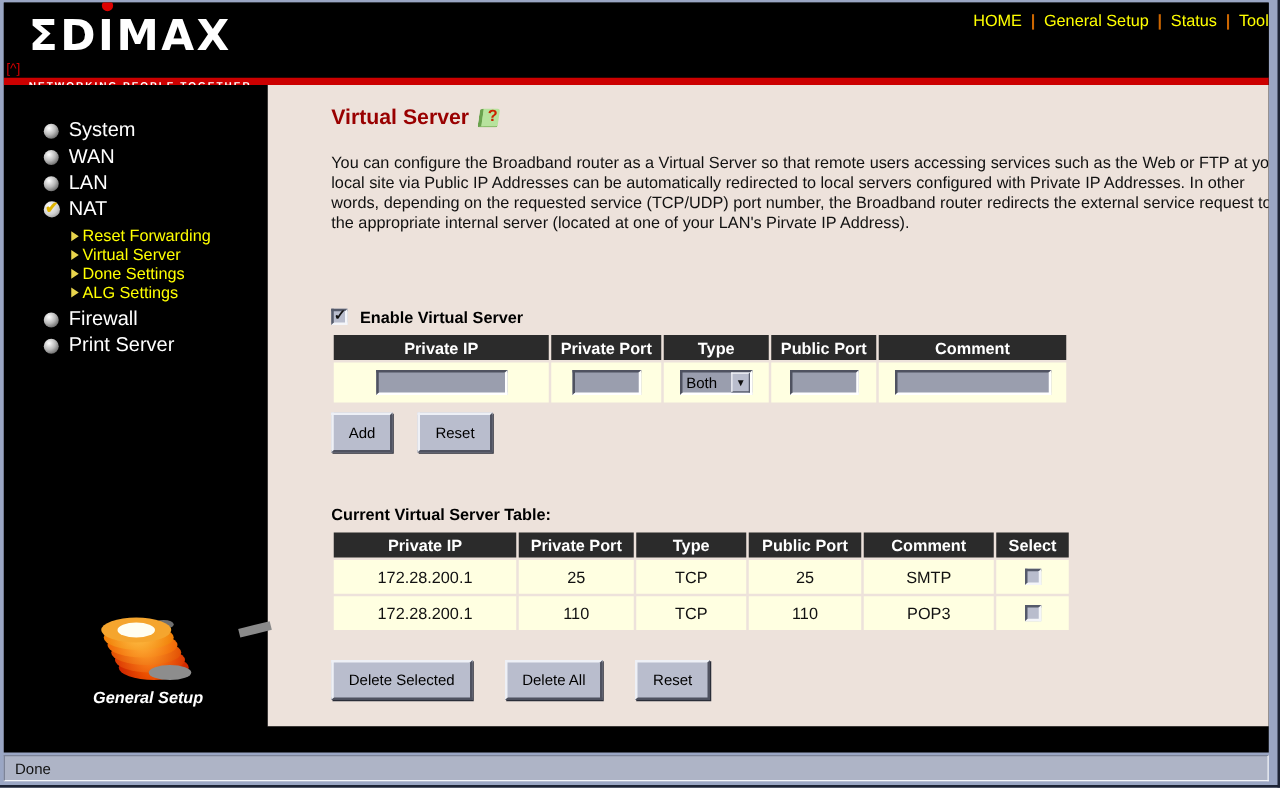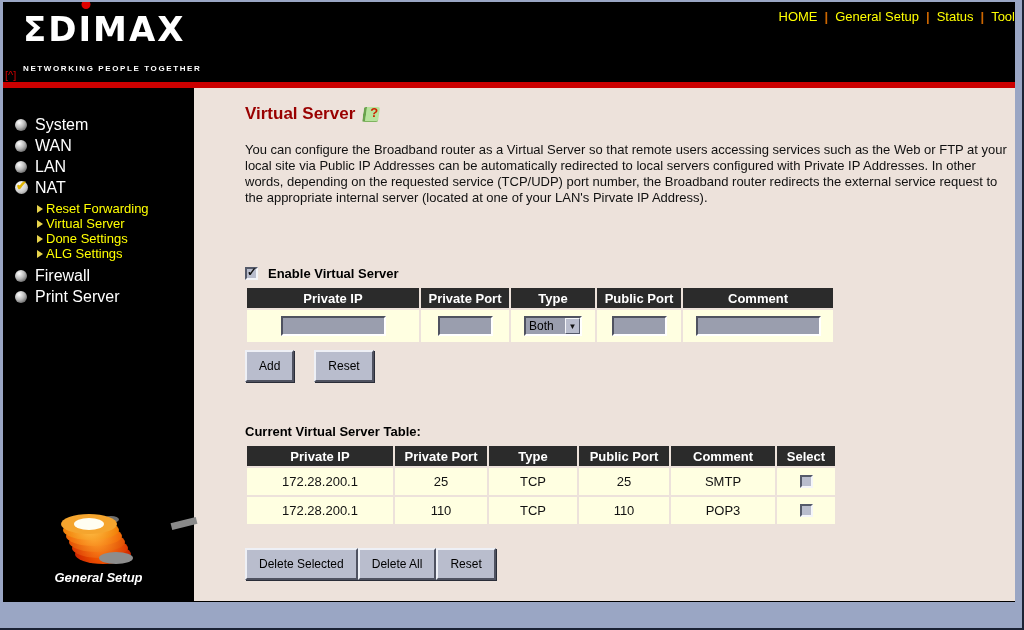--- a/index.html
+++ b/index.html
@@ -8,35 +8,35 @@
 
   
   .screen { position:absolute; left:0; top:0; width:1024px; height:630px; background:#9aa6c4;
             border-right:2px solid #1c2335; border-bottom:2px solid #1c2335; }
   .viewport { position:absolute; left:3px; top:2px; width:1012px; height:600px; background:#000; overflow:hidden; }
   .statusbar { position:absolute; left:3px; top:604px; width:1012px; height:21px; background:#aeb4c6;
                border:1px solid; border-color:#7d8498 #f2f4f8 #f2f4f8 #7d8498;
                display:flex; align-items:center; padding-left:8px; font-size:12px; color:#111; }
 
   
-  .topbar { position:relative; width:100%; height:80px; background:#000;text-decoration:underline; }
+  .topbar { position:relative; width:100%; height:60px; background:#000;text-decoration:underline; }
   .brand { position:absolute; left:20px; top:10px; }
   .brand-word { color:#fff; font-weight:900; font-size:34px; letter-spacing:2px; line-height:34px; font-family:"DejaVu Sans", sans-serif; }
   .brand-word .dot-i { position:relative; }
   .brand-word .dot-i::before { content:""; position:absolute; left:50%; transform:translateX(-50%); top:-9px;
                                width:9px; height:9px; border-radius:50%; background:#dd0000; }
   .tagline { color:#fff; font-weight:bold; font-size:8px; letter-spacing:1.6px; margin-top:18px; }
   .topnav { position:absolute; right:0; top:7px; font-size:13px; white-space:nowrap; }
   .topnav a { color:#ffff00; text-decoration:none; }
   .topnav .sep { color:#cc6600; font-weight:bold; margin:0 7px; }
   .broken-img { position:absolute; left:2px; bottom:1px; color:#cc0000; font-size:11px; }
   .redbar { width:100%; height:6px; background:#cc0000; }
 
   
-  .bodyrow { display:flex; width:100%; height:513px; }
+  .bodyrow { display:flex; width:100%; height:513px;padding-left:20px; }
   .sidebar { width:191px; background:#000; position:relative; padding-top:26px; flex:none; }
   .main { flex:1; background:#ede2db; overflow:hidden; padding-left:51px; padding-right:12px; }
 
   
   .menu-item { display:flex; align-items:center; color:#fff; font-size:16px; padding-left:12px; height:21px; cursor:pointer; }
   .ball-icon { width:12px; height:12px; border-radius:50%; flex:none; margin-right:8px;
                background:radial-gradient(circle at 35% 30%, #ffffff, #b9b9b9 45%, #5a5a5a 85%); }
   .check-icon { width:13px; height:13px; flex:none; margin-right:7px; border-radius:50%;
                 background:radial-gradient(circle at 35% 30%, #ffffff, #cfcfcf 55%, #8a8a8a 90%);
                 position:relative; }
@@ -94,21 +94,21 @@
   .dropdown { display:inline-flex; width:58px; height:20px; background:#9a9eae;
               border:2px solid; border-color:#4f5260 #ffffff #ffffff #4f5260; align-items:center; cursor:pointer; }
   .dropdown .dd-value { flex:1; font-size:12px; color:#000; text-align:left; padding-left:3px; }
   .dropdown .dd-btn { width:15px; height:16px; background:#b9bdcd; border:1px solid; border-color:#f4f5f9 #555a6a #555a6a #f4f5f9;
                       font-size:8px; color:#111; display:flex; align-items:center; justify-content:center; }
 
   .btn { background:#b9bdcd; border:2px solid; border-color:#eef0f6 #4f5260 #4f5260 #eef0f6;
          font-size:12px; color:#000; padding:2px 12px; height:32px; cursor:pointer;
          font-family:"Liberation Sans", sans-serif; box-shadow:1px 1px 0 #2a2d38; }
   .btn-row-1 { margin-top:6px; display:flex; gap:20px; }
-  .btn-row-2 { margin-top:22px; display:flex; }
+  .btn-row-2 { margin-top:22px; display:flex; gap:26px; }
 
   .cur-label { margin-top:42px; font-size:13px; font-weight:bold; color:#000; }
   .sel-box { margin:0 auto; }
 </style>
 </head>
 <body>
 
 <div class="screen">
   <div class="viewport">
 
@@ -266,13 +266,16 @@
 
         <div class="btn-row-2">
           <button class="btn">Delete Selected</button>
           <button class="btn">Delete All</button>
           <button class="btn">Reset</button>
         </div>
       </div>
     </div>
   </div>
 
+  <div class="statusbar">
+    <span>Done</span>
+  </div>
 </div>
 
 </body></html>

